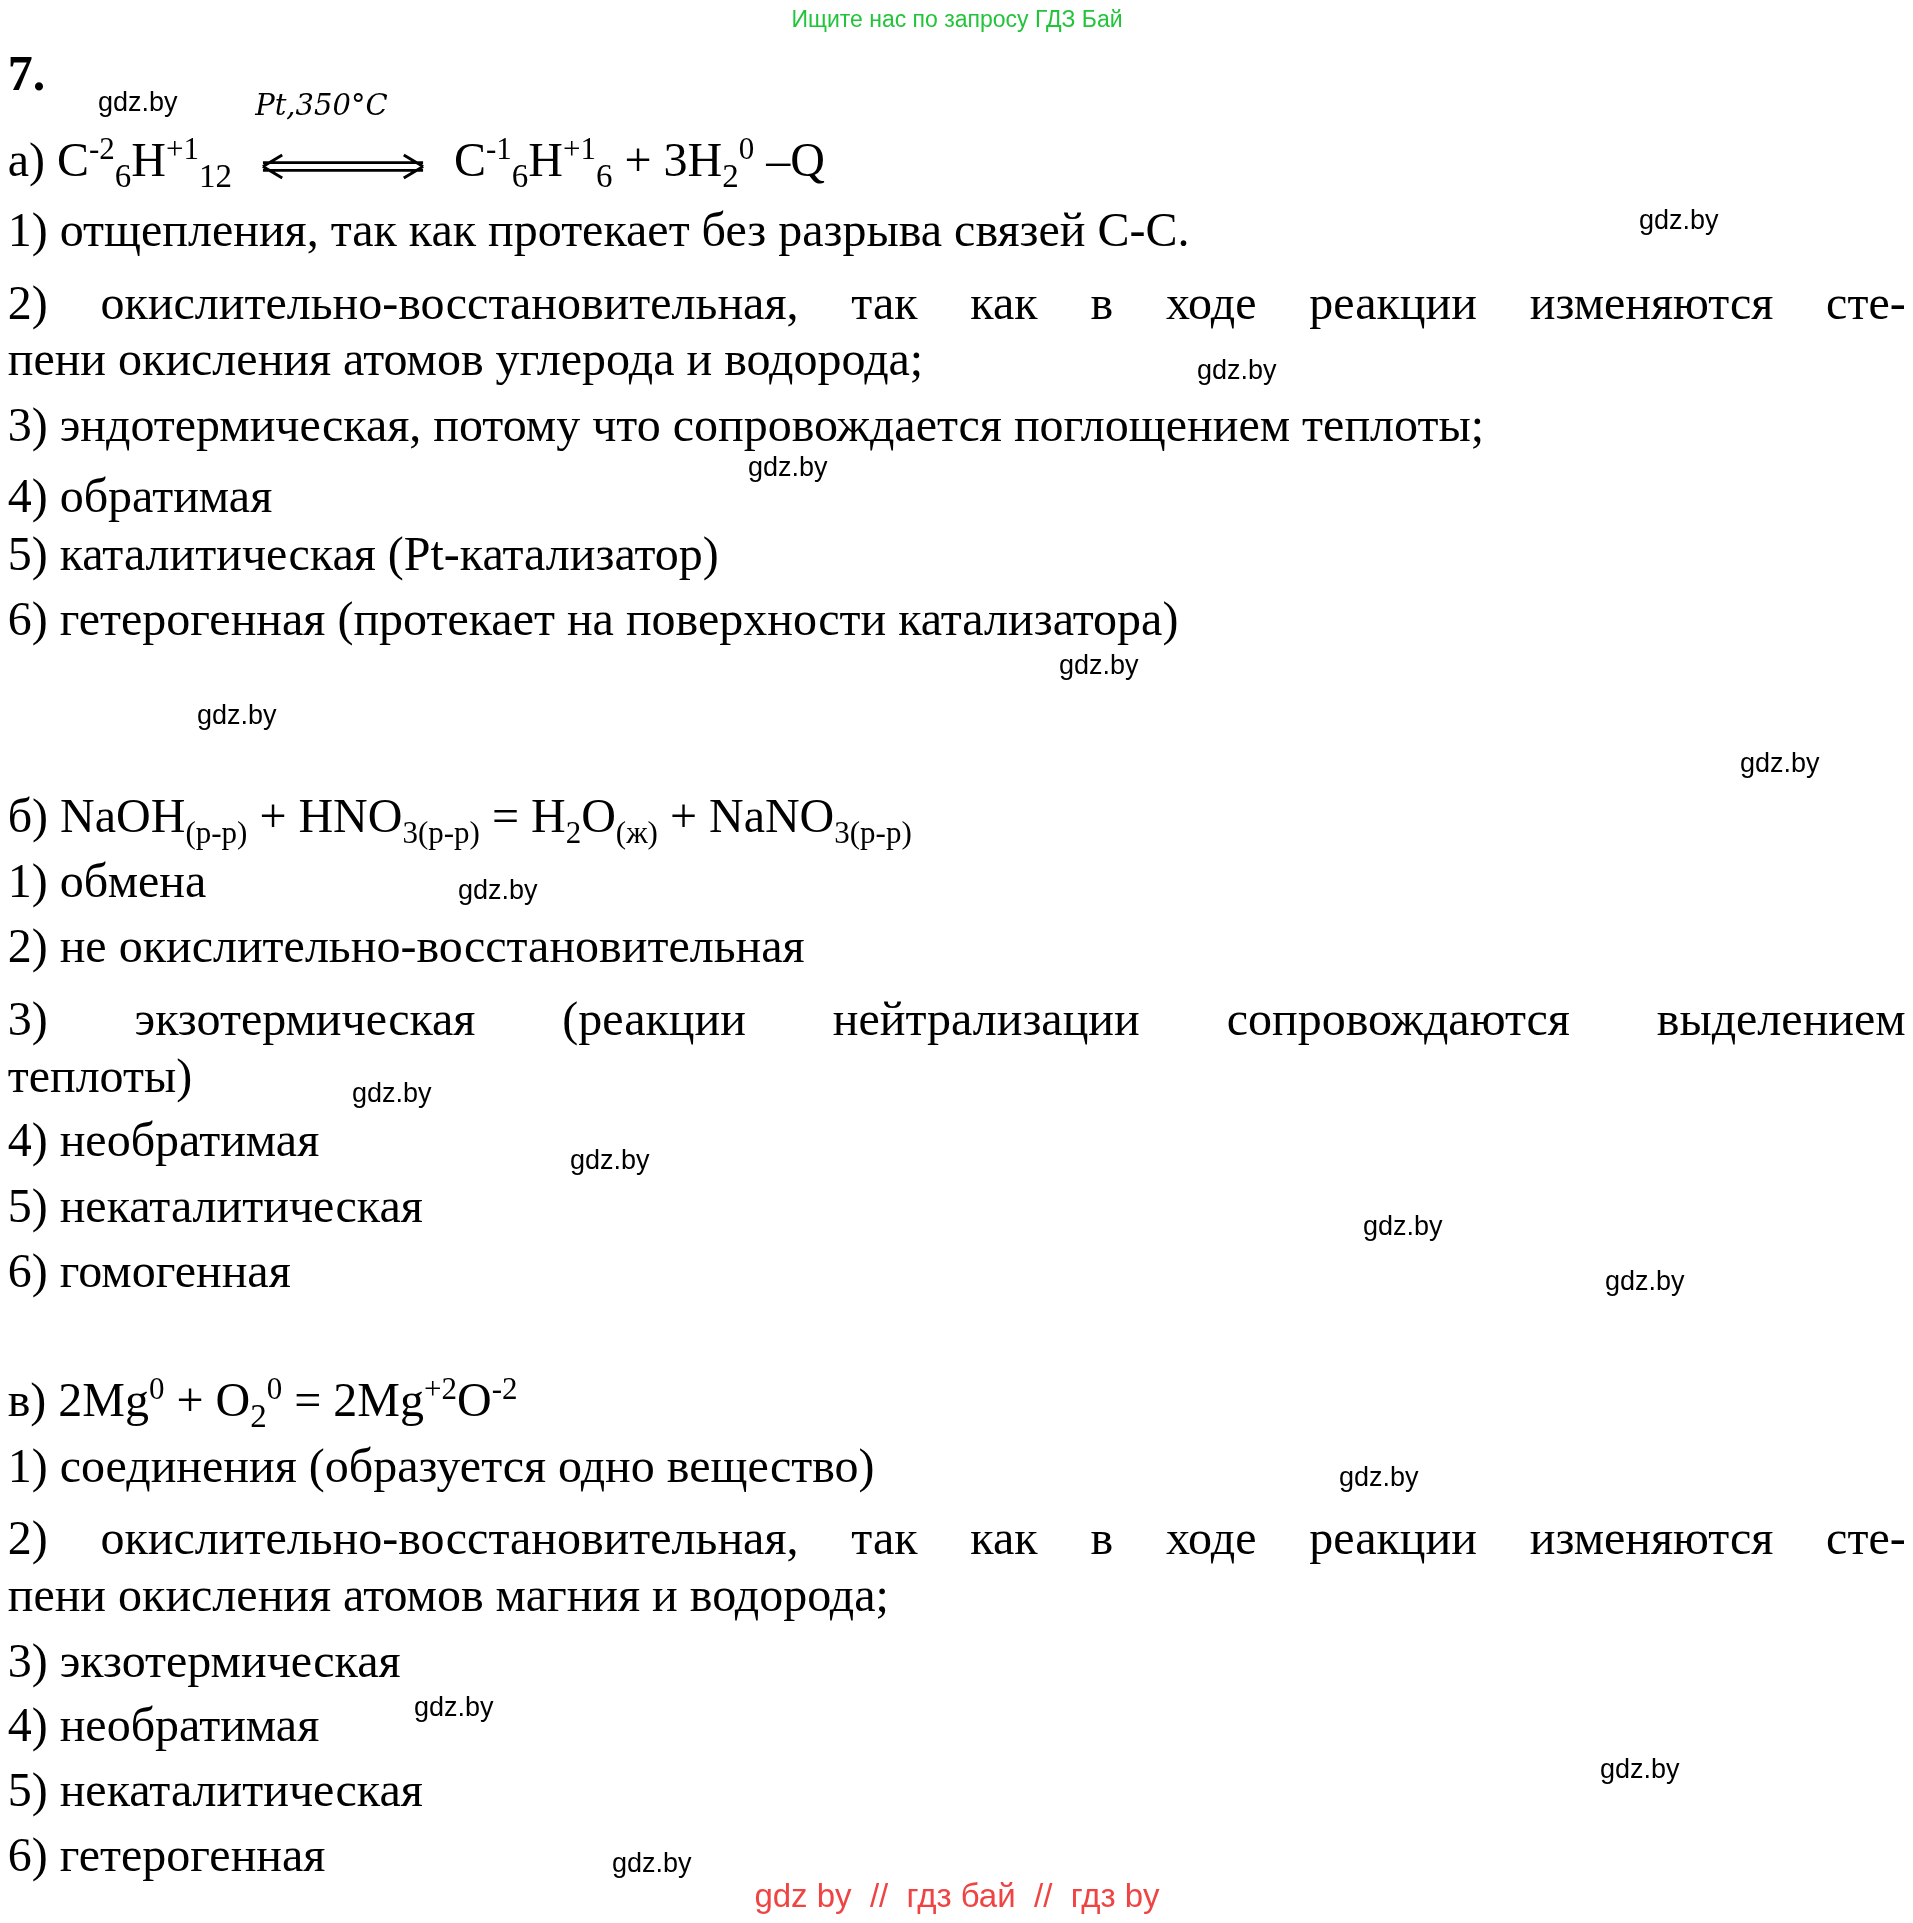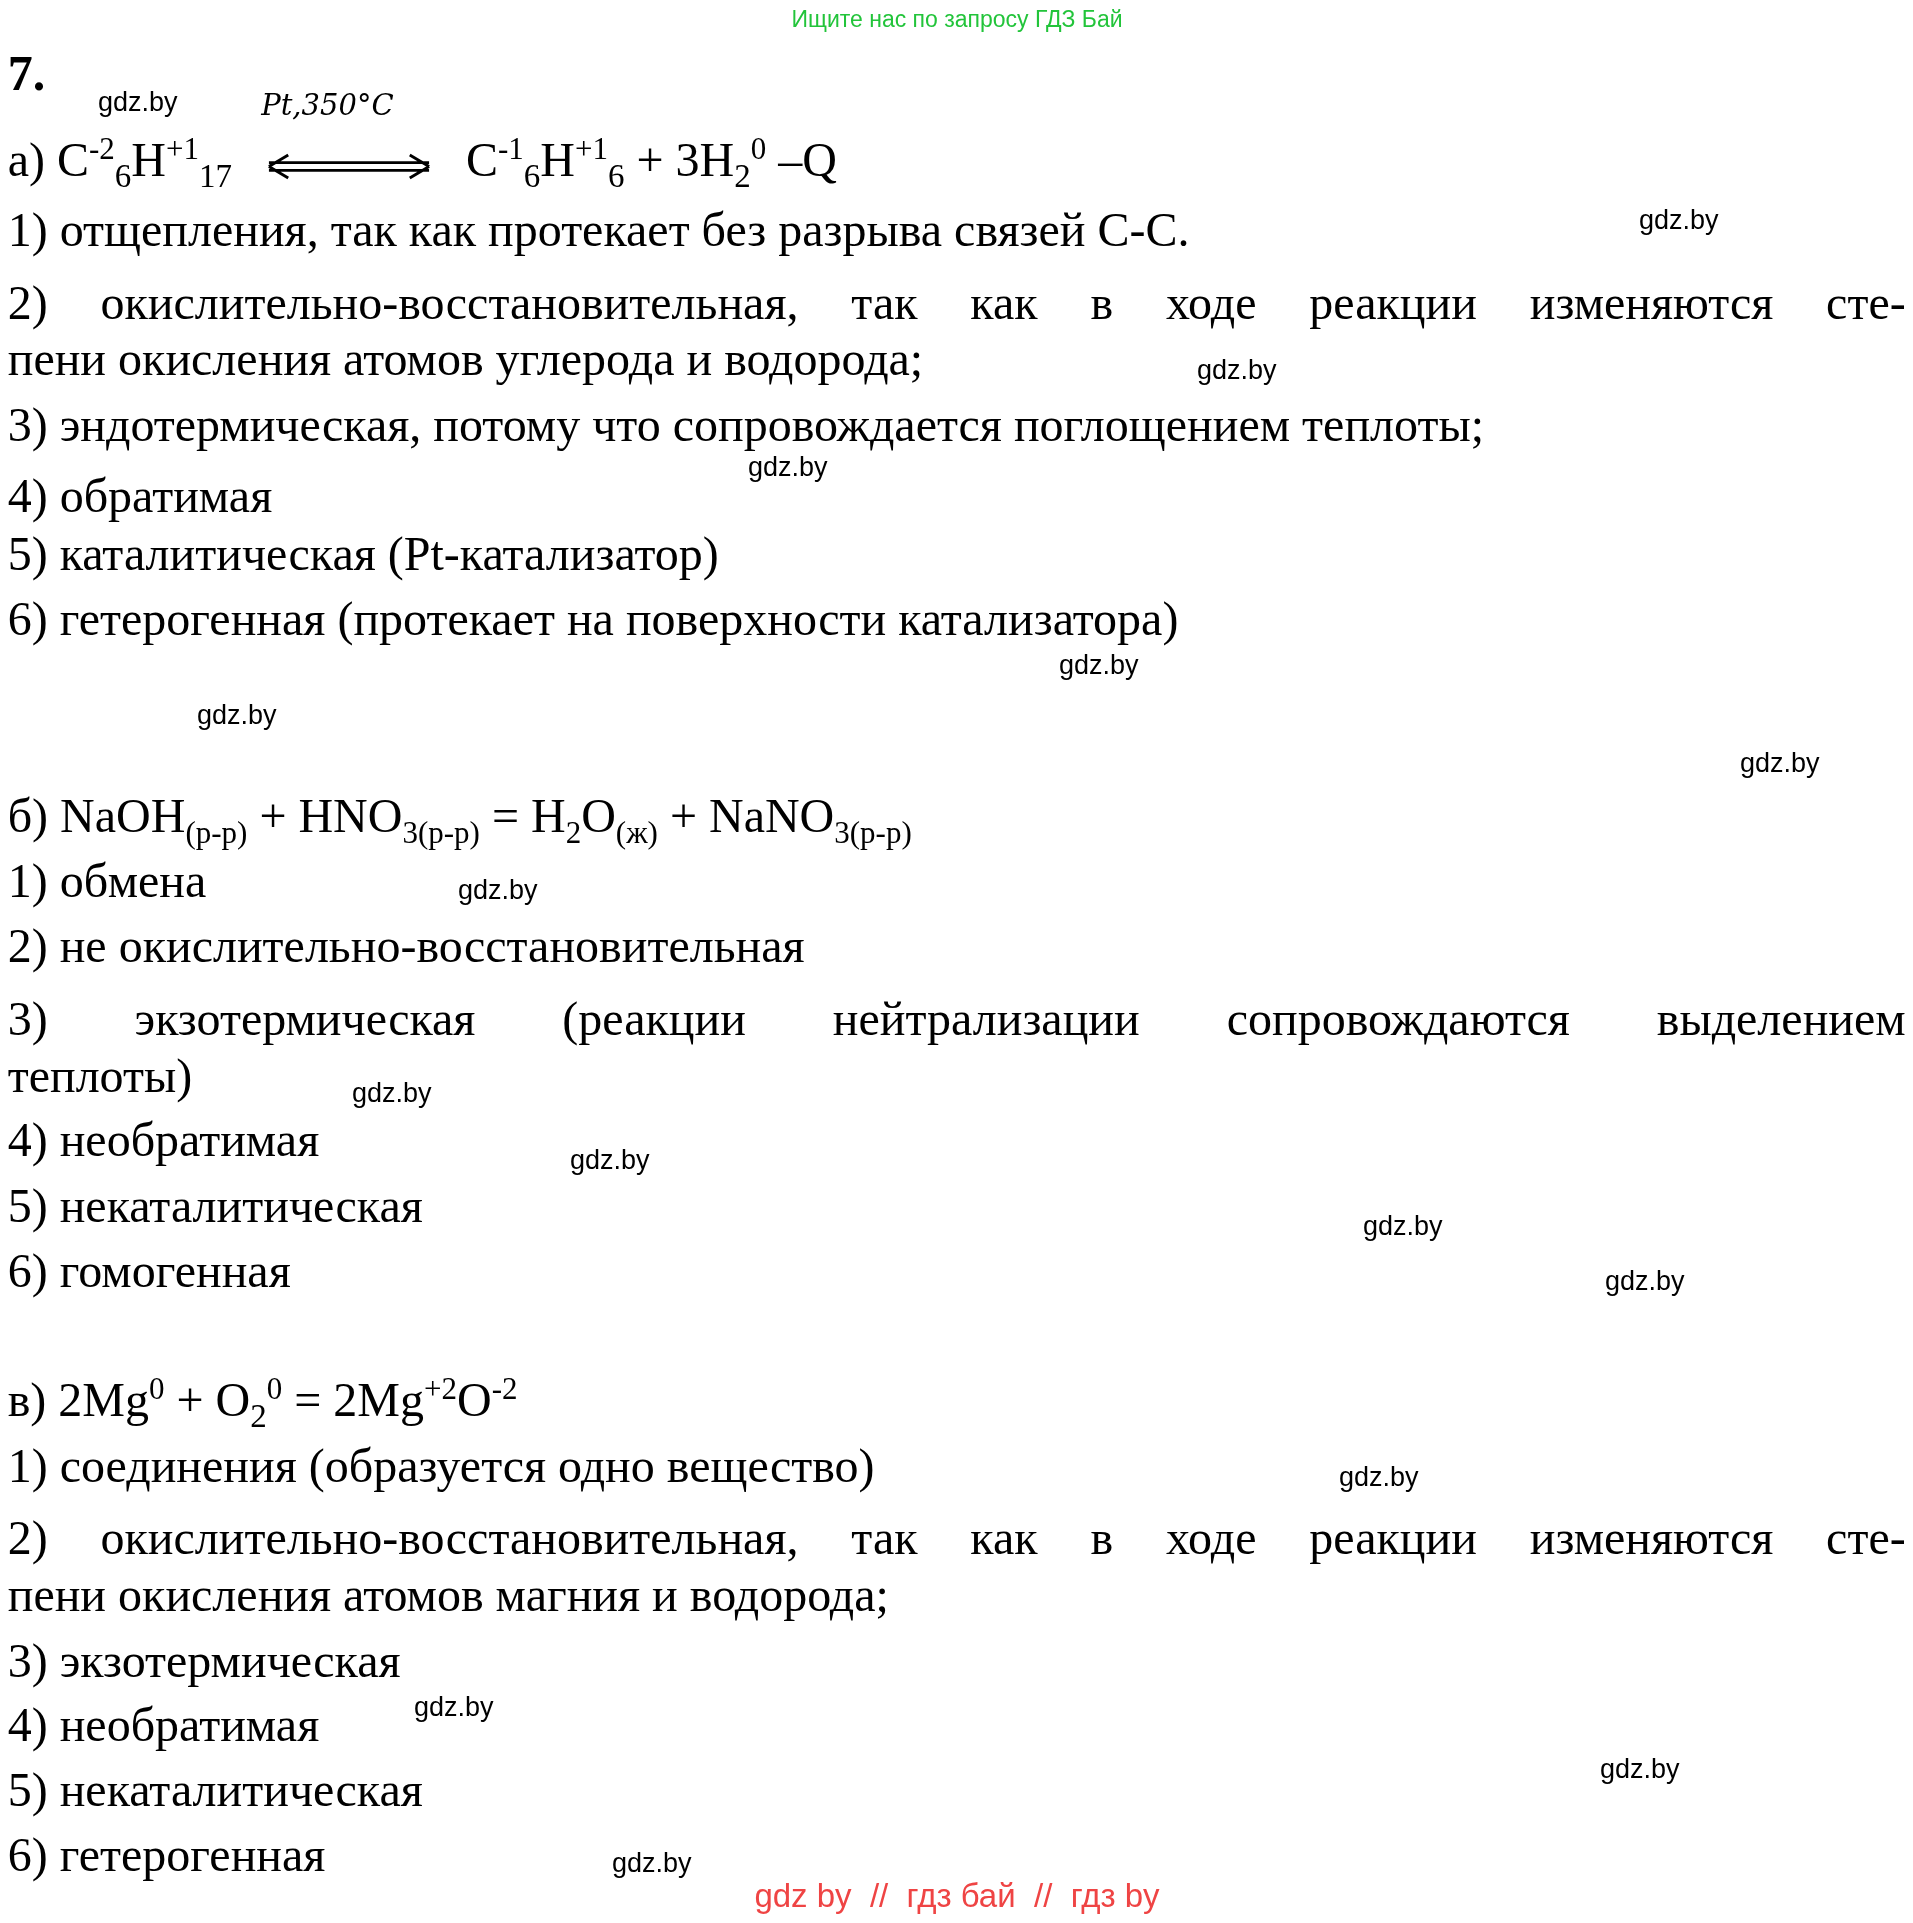--- a/index.html
+++ b/index.html
@@ -4,33 +4,33 @@
 <style>
   html,body{margin:0;padding:0;background:#fff;}
   body{width:1914px;height:1923px;position:relative;overflow:hidden;font-family:"Liberation Serif",serif;color:#000;}
   .hdr{position:absolute;top:0;left:0;width:1914px;text-align:center;font-family:"Liberation Sans",sans-serif;font-size:23px;color:#22c43a;line-height:39px;}
   .num{position:absolute;left:7.7px;top:44px;font-size:50px;font-weight:bold;}
   .line{position:absolute;left:7.7px;font-size:48px;line-height:58px;white-space:nowrap;}
   .just{width:1898px;text-align:justify;text-align-last:justify;white-space:normal;margin-top:8px;}
   .wm{position:absolute;font-family:"Liberation Sans",sans-serif;font-size:27px;color:#000;}
   sup,sub{font-size:31px;line-height:0;}
   sub.s{font-size:33px;}
-  .arrow{display:inline-block;position:relative;width:164px;margin:0 23px;vertical-align:middle;}
+  .arrow{display:inline-block;position:relative;width:164px;margin:0 17px;vertical-align:middle;}
   .arrow .cond{position:absolute;top:-60px;left:-5.8px;font-style:italic;font-family:"DejaVu Serif",serif;font-size:29px;}
   .foot{position:absolute;top:1877px;left:0;width:1914px;text-align:center;font-family:"Liberation Sans",sans-serif;font-size:33px;color:#ef4444;}
 </style>
 </head>
 <body>
 
 <div class="hdr">Ищите нас по запросу ГДЗ Бай</div>
 <div class="num">7.</div>
 
 <div class="line" style="top:131px">
   <span>а)</span>
-  C<sup>-2</sup><sub class="s">6</sub>H<sup>+1</sup><sub class="s">17</sub>
+  C<sup>-2</sup><sub class="s">6</sub>H<sup>+1</sup><sub class="s">12</sub>
   <span class="arrow">
     <span class="cond">Pt,350°C</span>
     <svg width="164" height="29" viewBox="0 0 170 30">
         <path d="M2 15 L22 3 M2 15 L22 27 M2 11 H168 M2 19 H168 M168 15 L148 3 M168 15 L148 27" stroke="#000" stroke-width="3" fill="none"></path>
       </svg>
   </span>
   C<sup>-1</sup><sub class="s">6</sub>H<sup>+1</sup><sub class="s">6</sub> + 3H<sub class="s">2</sub><sup>0</sup> –Q
 </div>
 <div class="line" style="top:201px">1) отщепления, так как протекает без разрыва связей С-С.</div>
 <div class="line just" style="top:266px">2) окислительно-восстановительная, так как в ходе реакции изменяются сте-</div>

